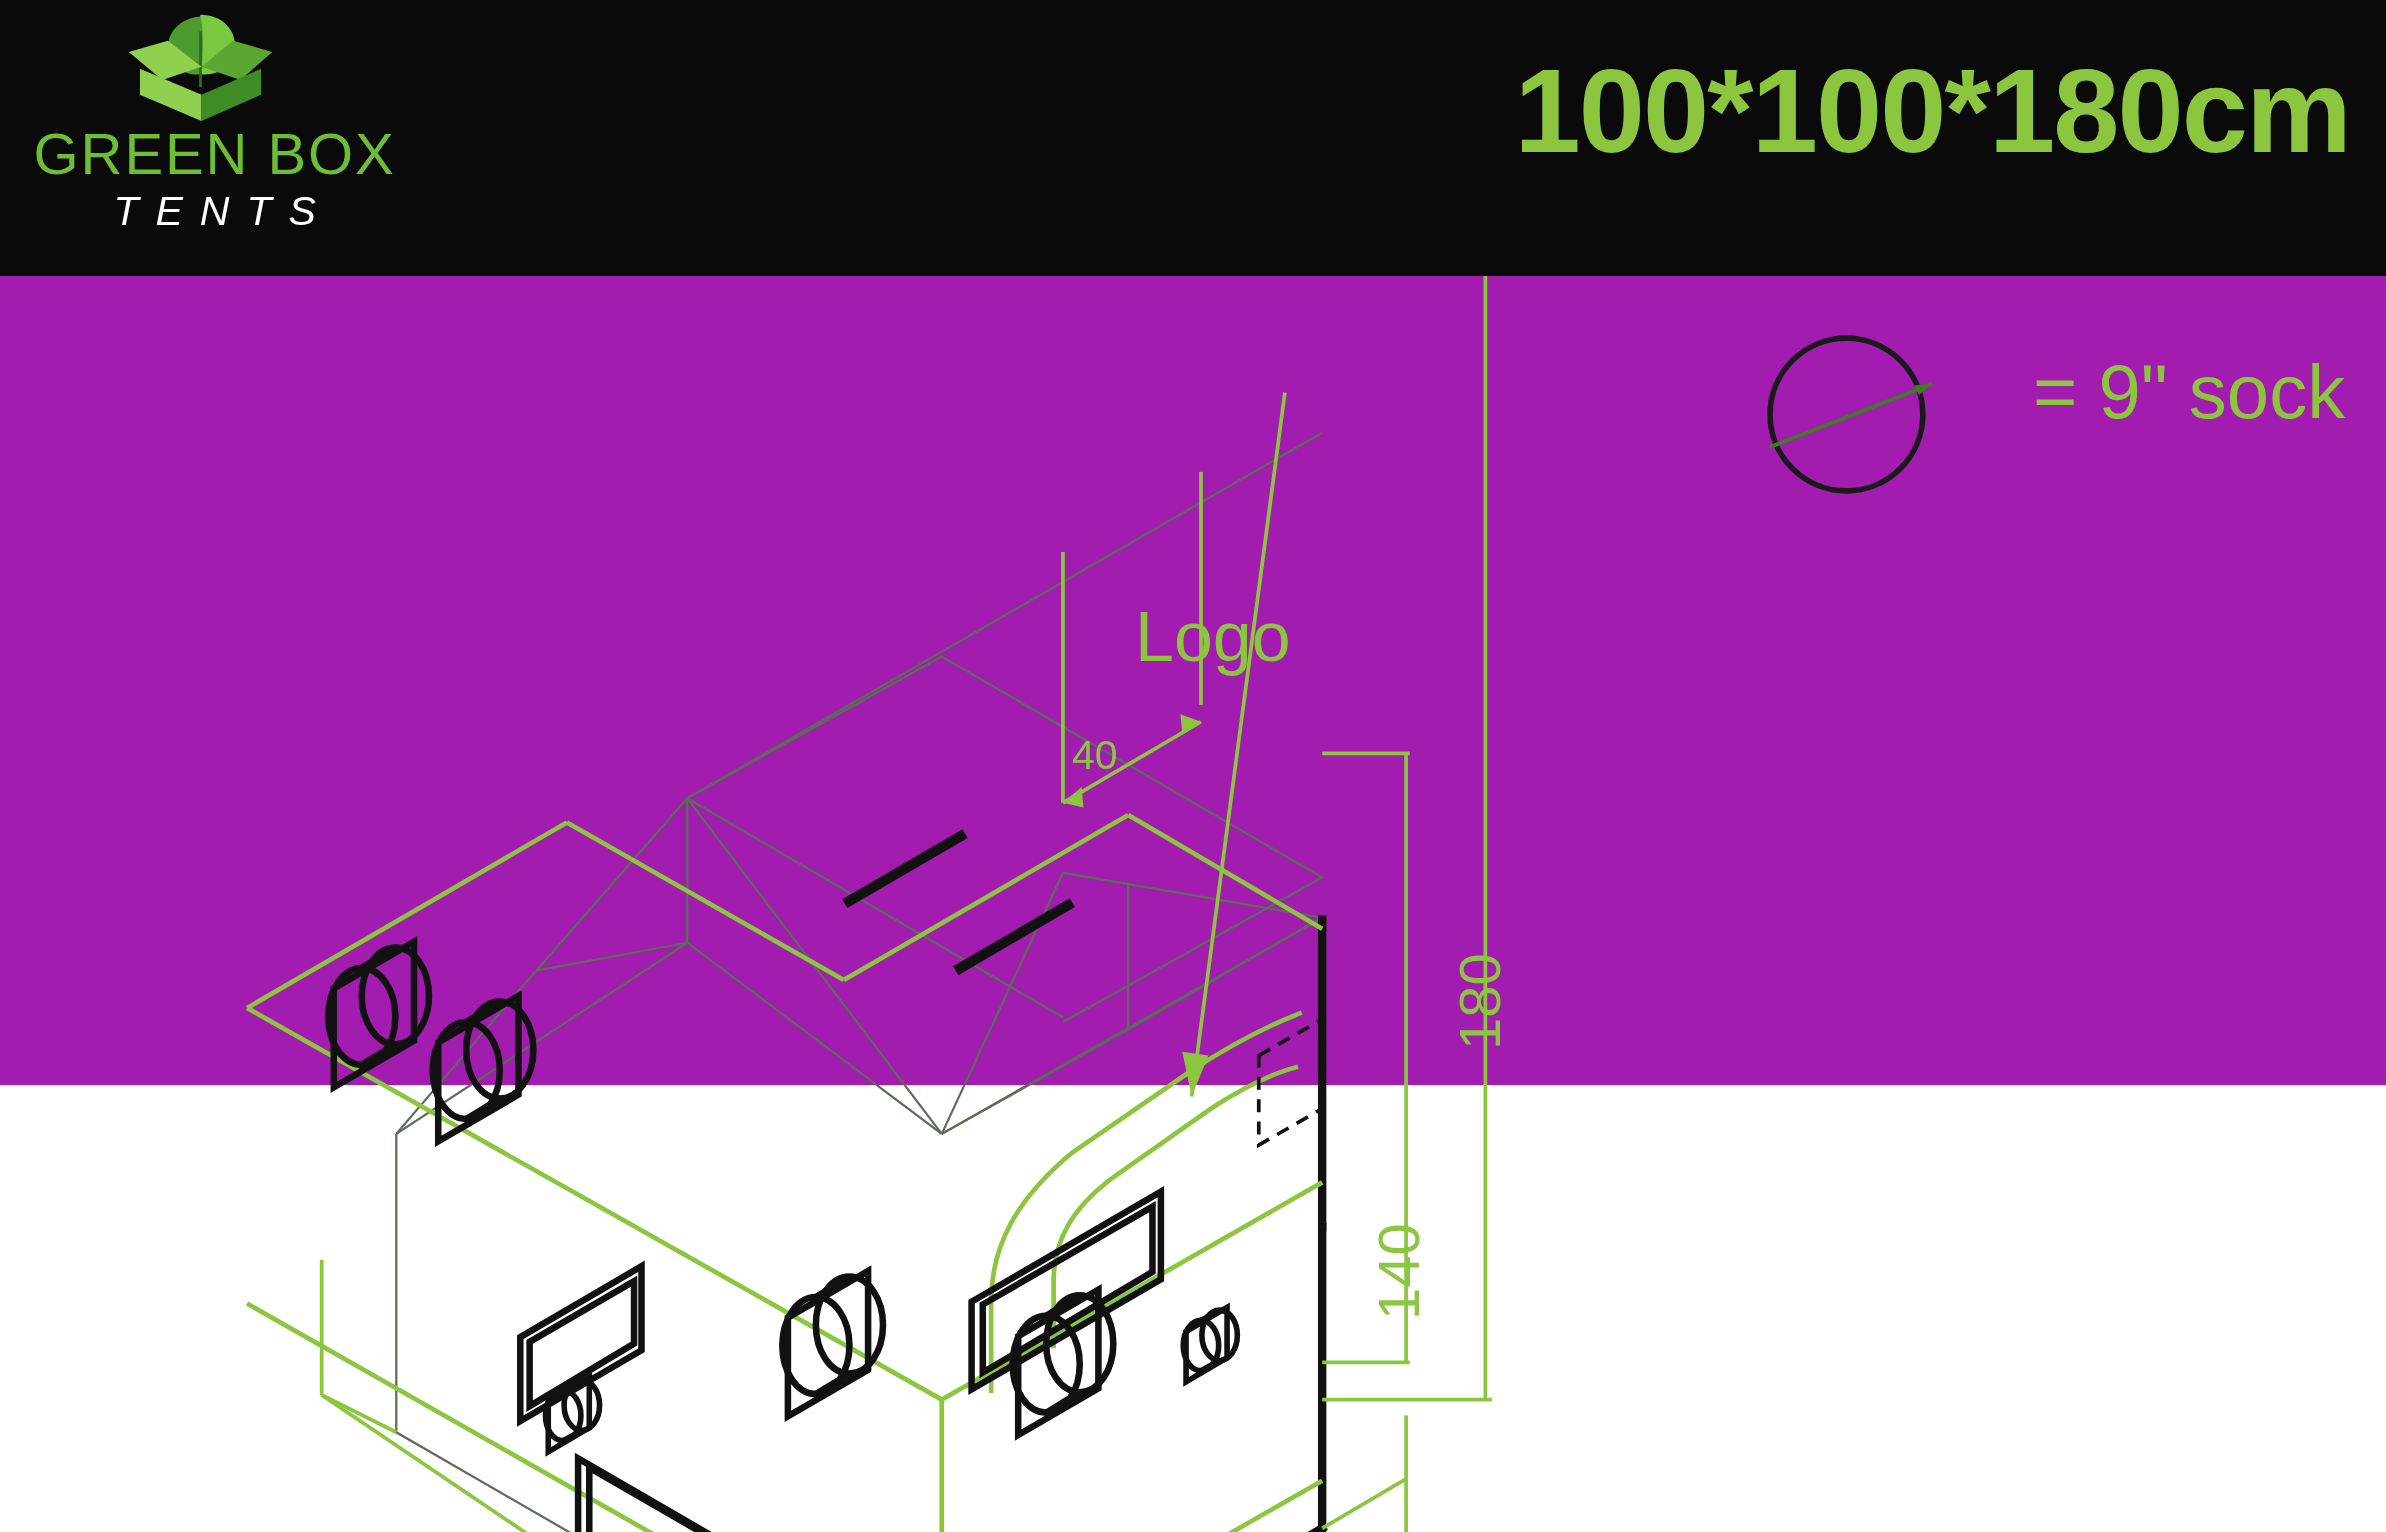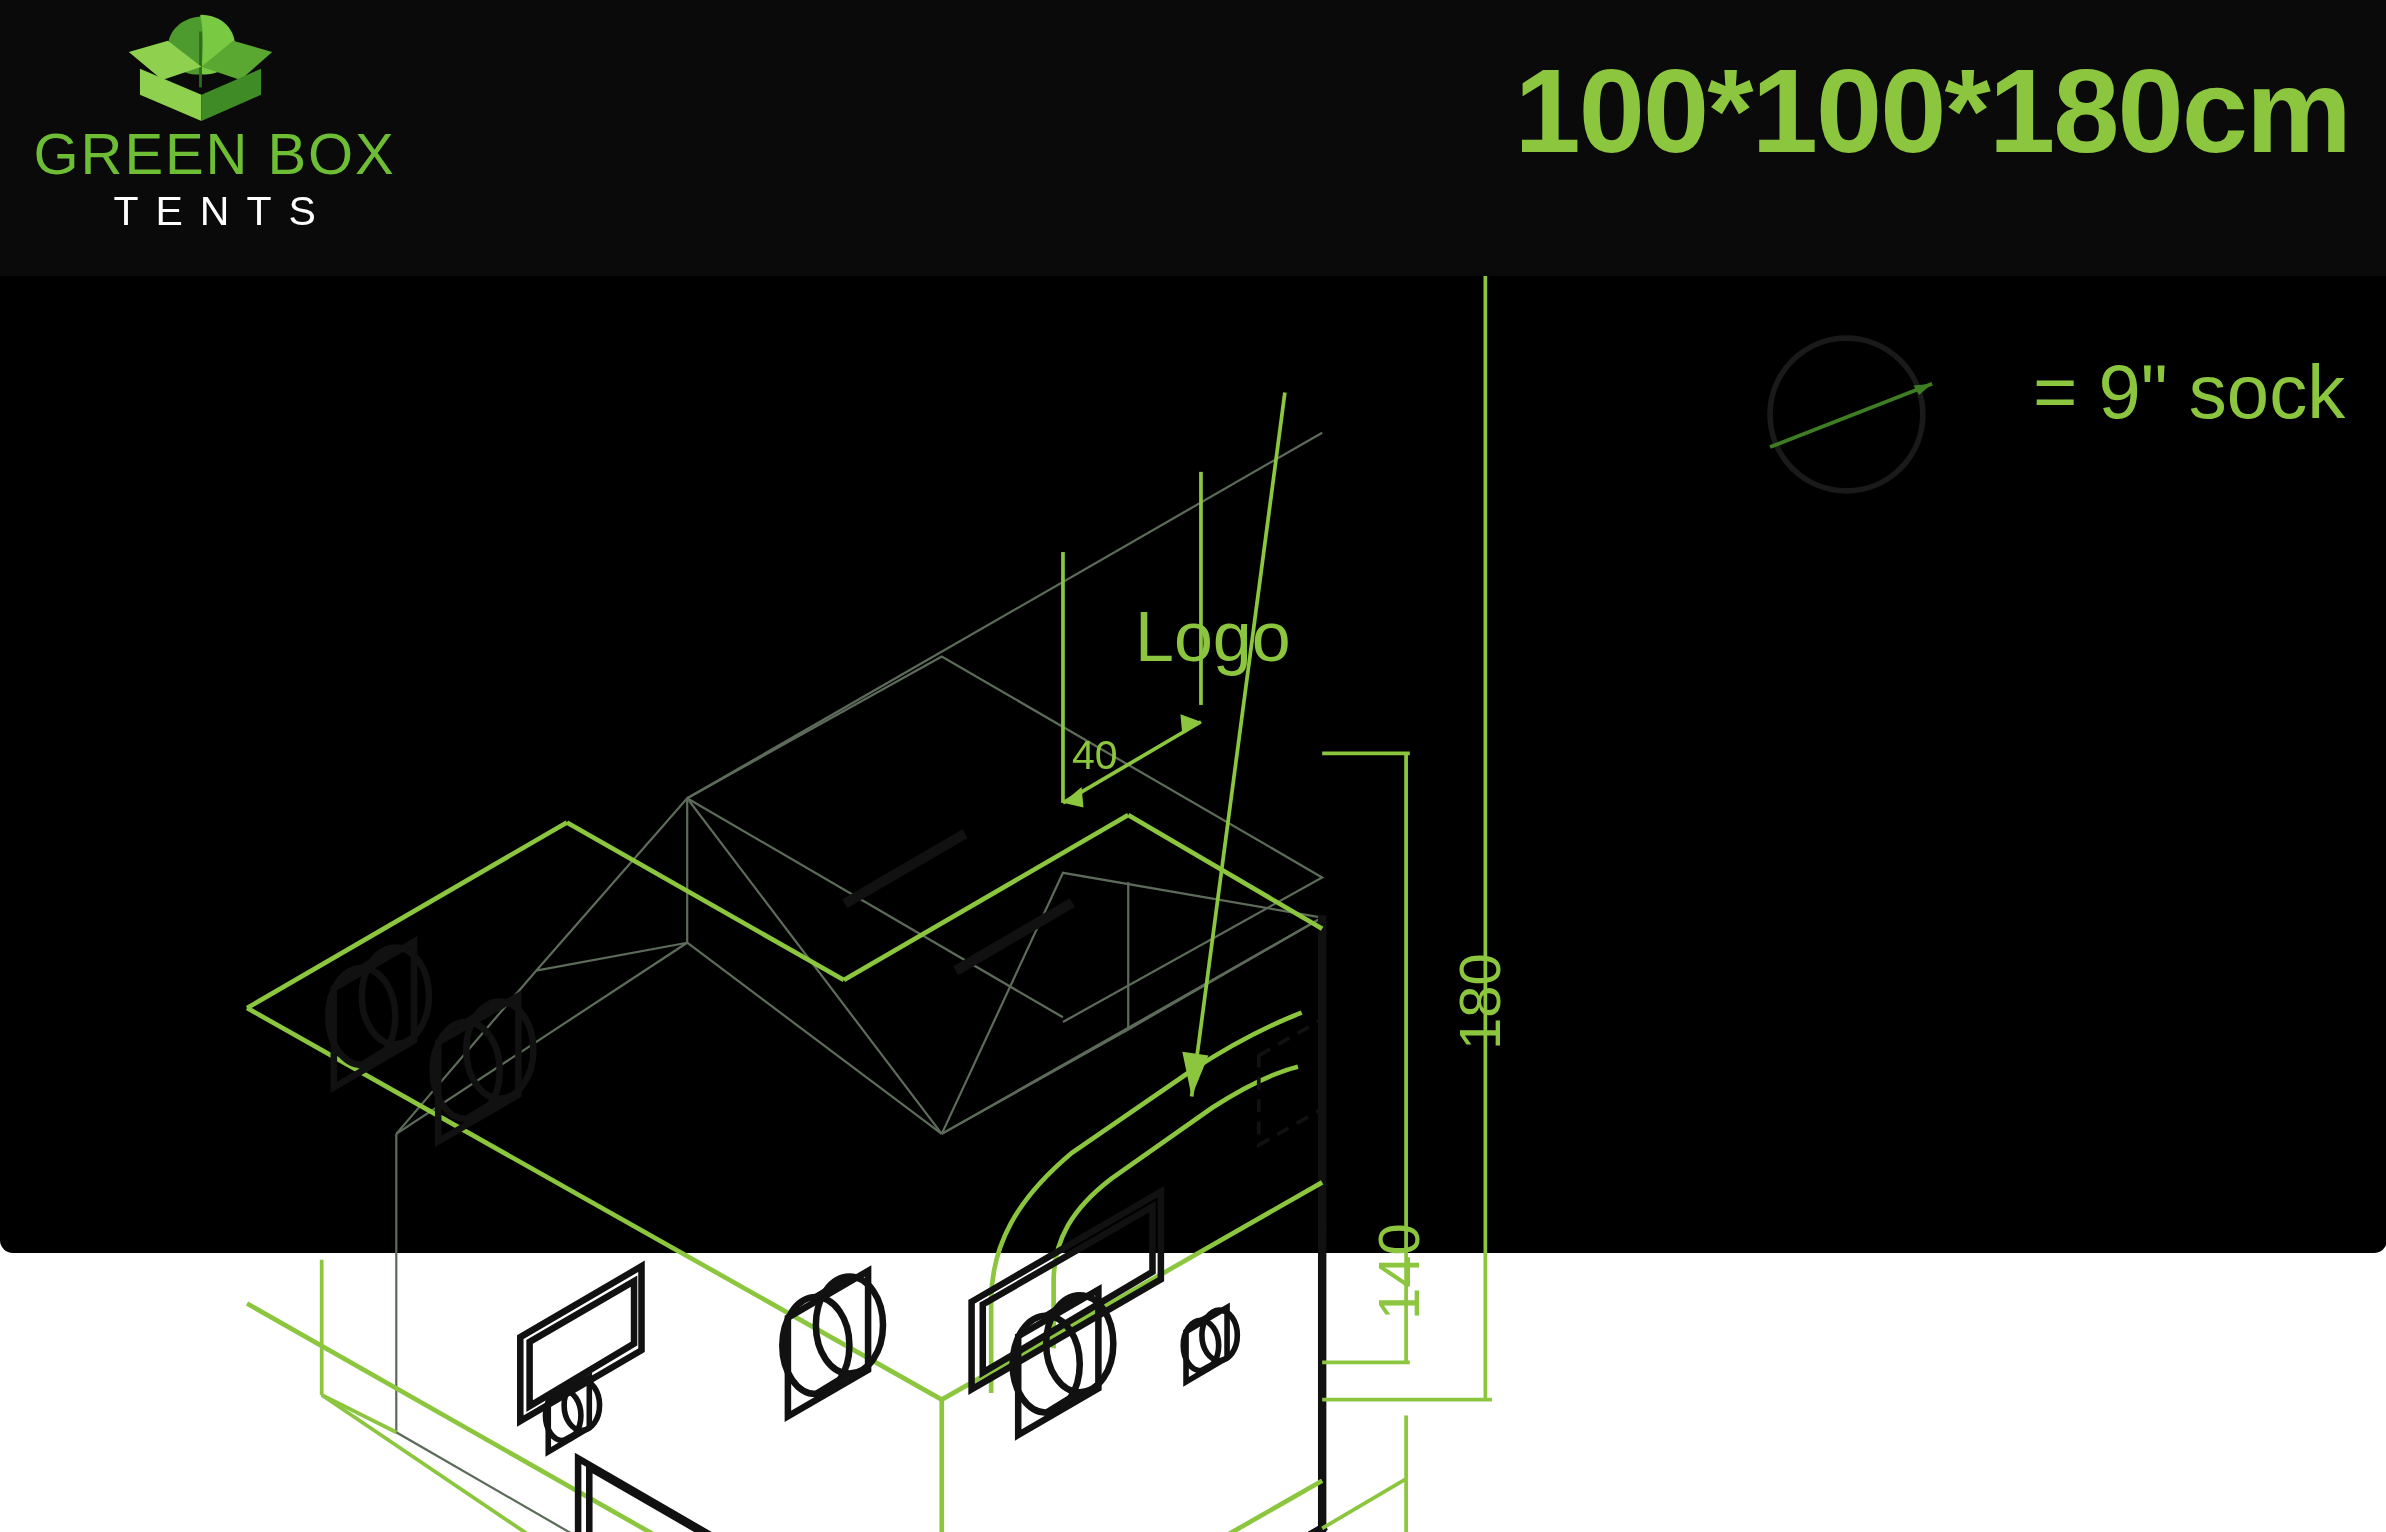--- a/index.html
+++ b/index.html
@@ -1,21 +1,21 @@
 <!DOCTYPE html>
 <html style="font-size:15px"><head>
 <meta charset="utf-8">
 <style>
   html,body{margin:0;padding:0;background:#ffffff;}
   body{
     width:2387px;height:1533px;
     font-family:"Liberation Sans", sans-serif;
     overflow:hidden;position:relative;
   }
-  #stage{position:absolute;inset:0;width:2387px;height:1253px;background:#000000;border-radius:13px;}
+  #stage{position:absolute;inset:0;width:2387px;height:1085px;background:#a21caf;}
 
   
   .header-band{
     position:absolute;left:0;top:0;width:2387px;height:276px;
     background:#0a0a0a;
   }
   .logo-wrap{
     position:absolute;left:18.6px;top:5.6px;width:392px;height:263px;
   }
   .logo-mark{position:absolute;left:93px;top:3.7px;width:177px;height:112px;}
@@ -28,20 +28,21 @@
     line-height:1;
   }
   .logo-sub{
     position:absolute;left:0;top:185px;width:392px;
     text-align:center;
     font-size:41px;letter-spacing:17px;
     color:#ffffff;font-weight:300;
     font-family:"Liberation Sans", sans-serif;
     line-height:1;
     text-indent:17px;
+    font-style:italic;
   }
   .title-dims{
     position:absolute;right:37px;top:51px;
     font-size:119px;line-height:1;
     color:#8cc63f;font-weight:700;
     letter-spacing:-1.9px;
     white-space:nowrap;
     font-family:"Liberation Sans", sans-serif;
   }
 

